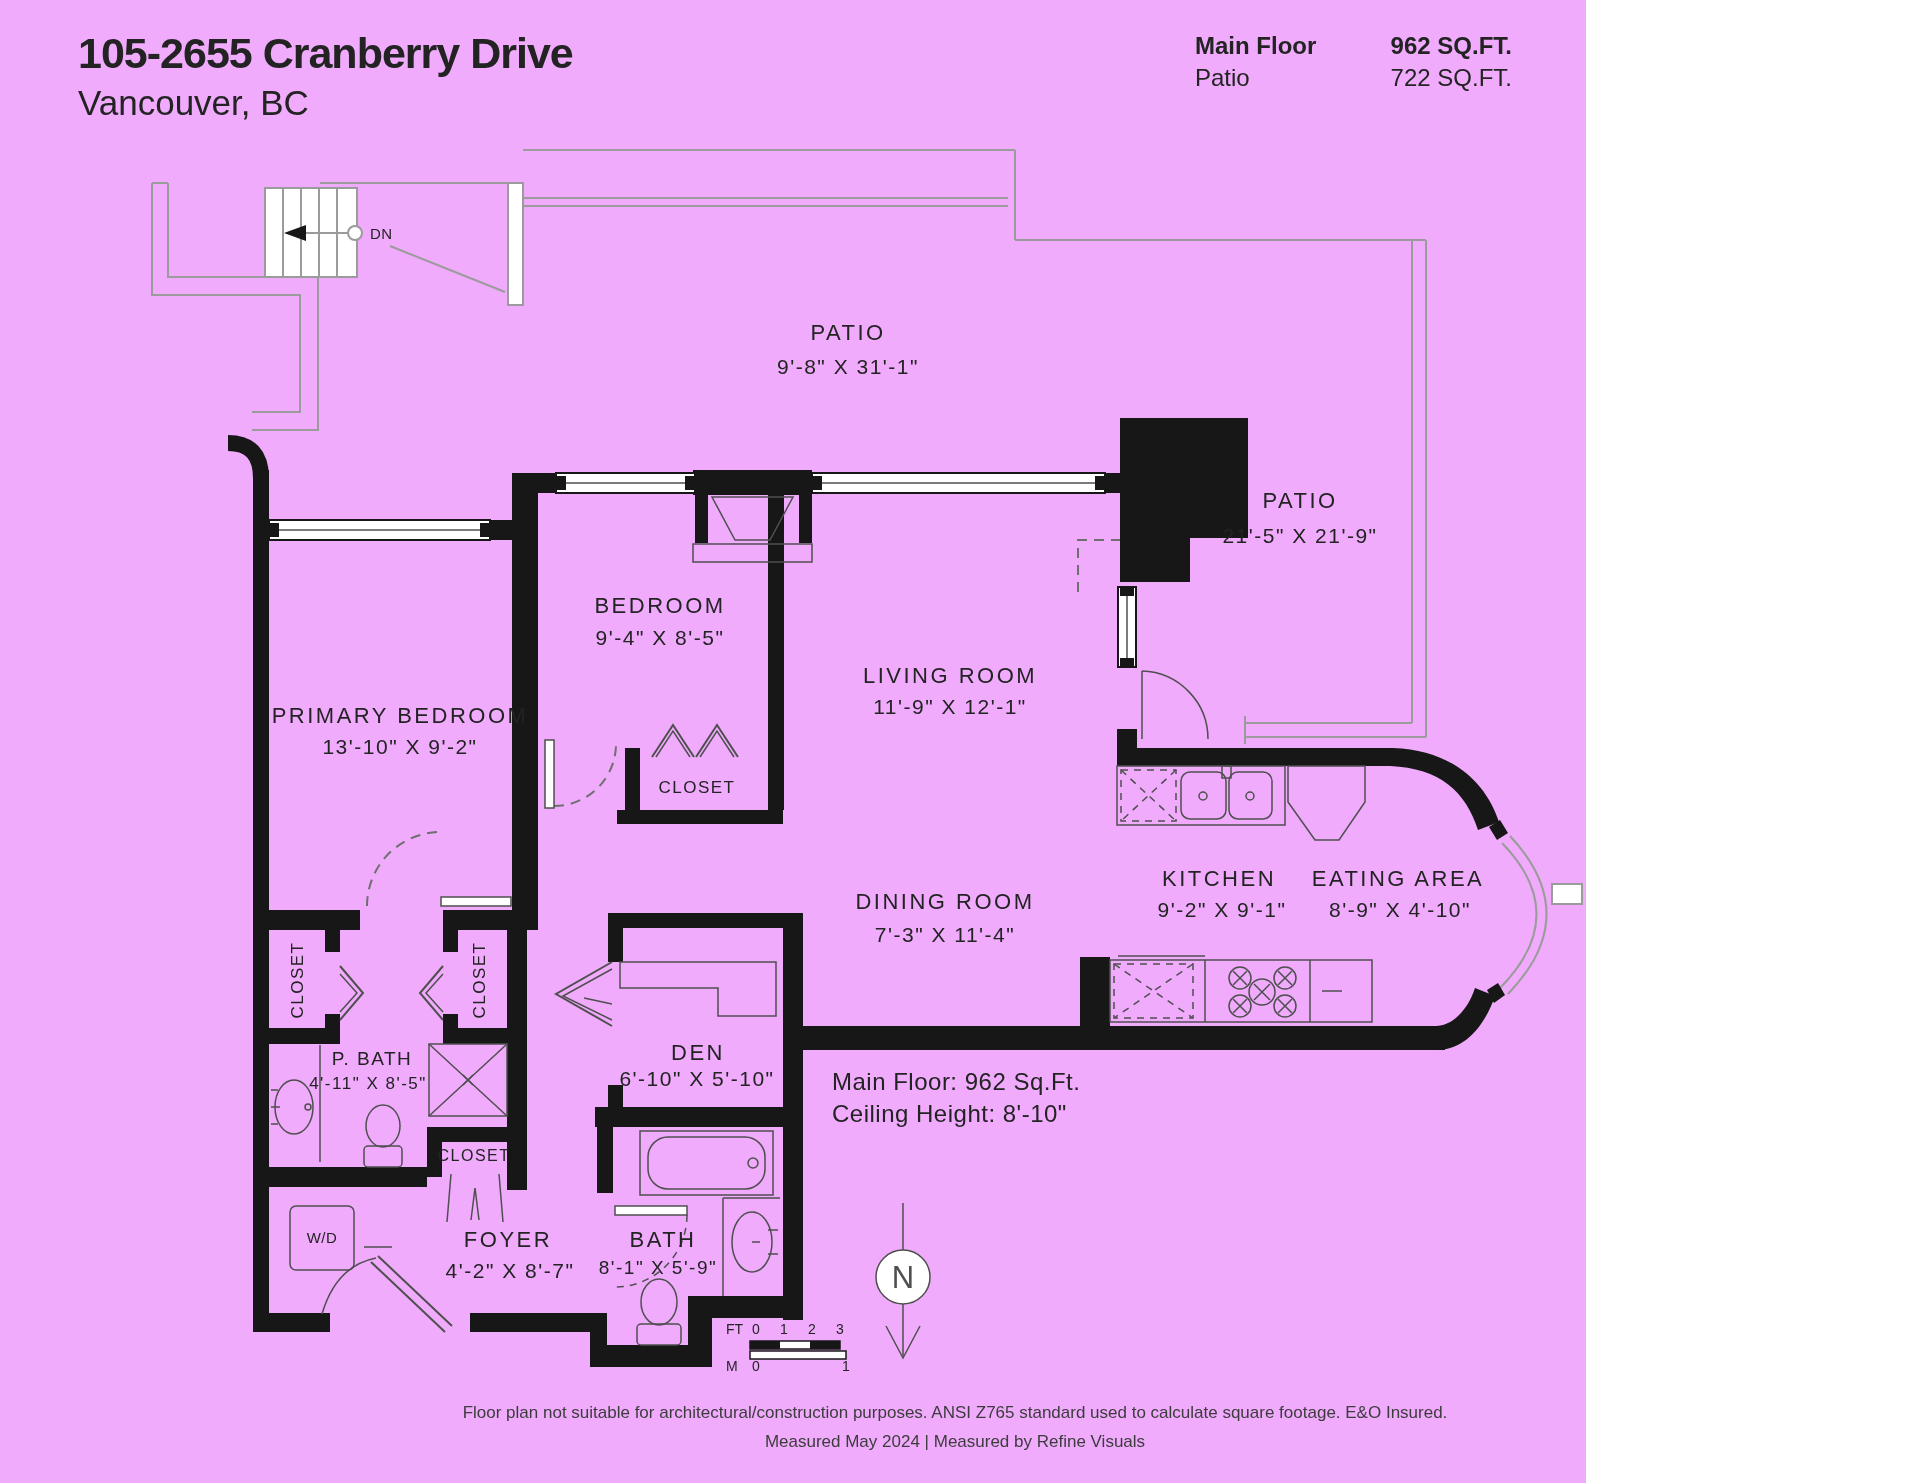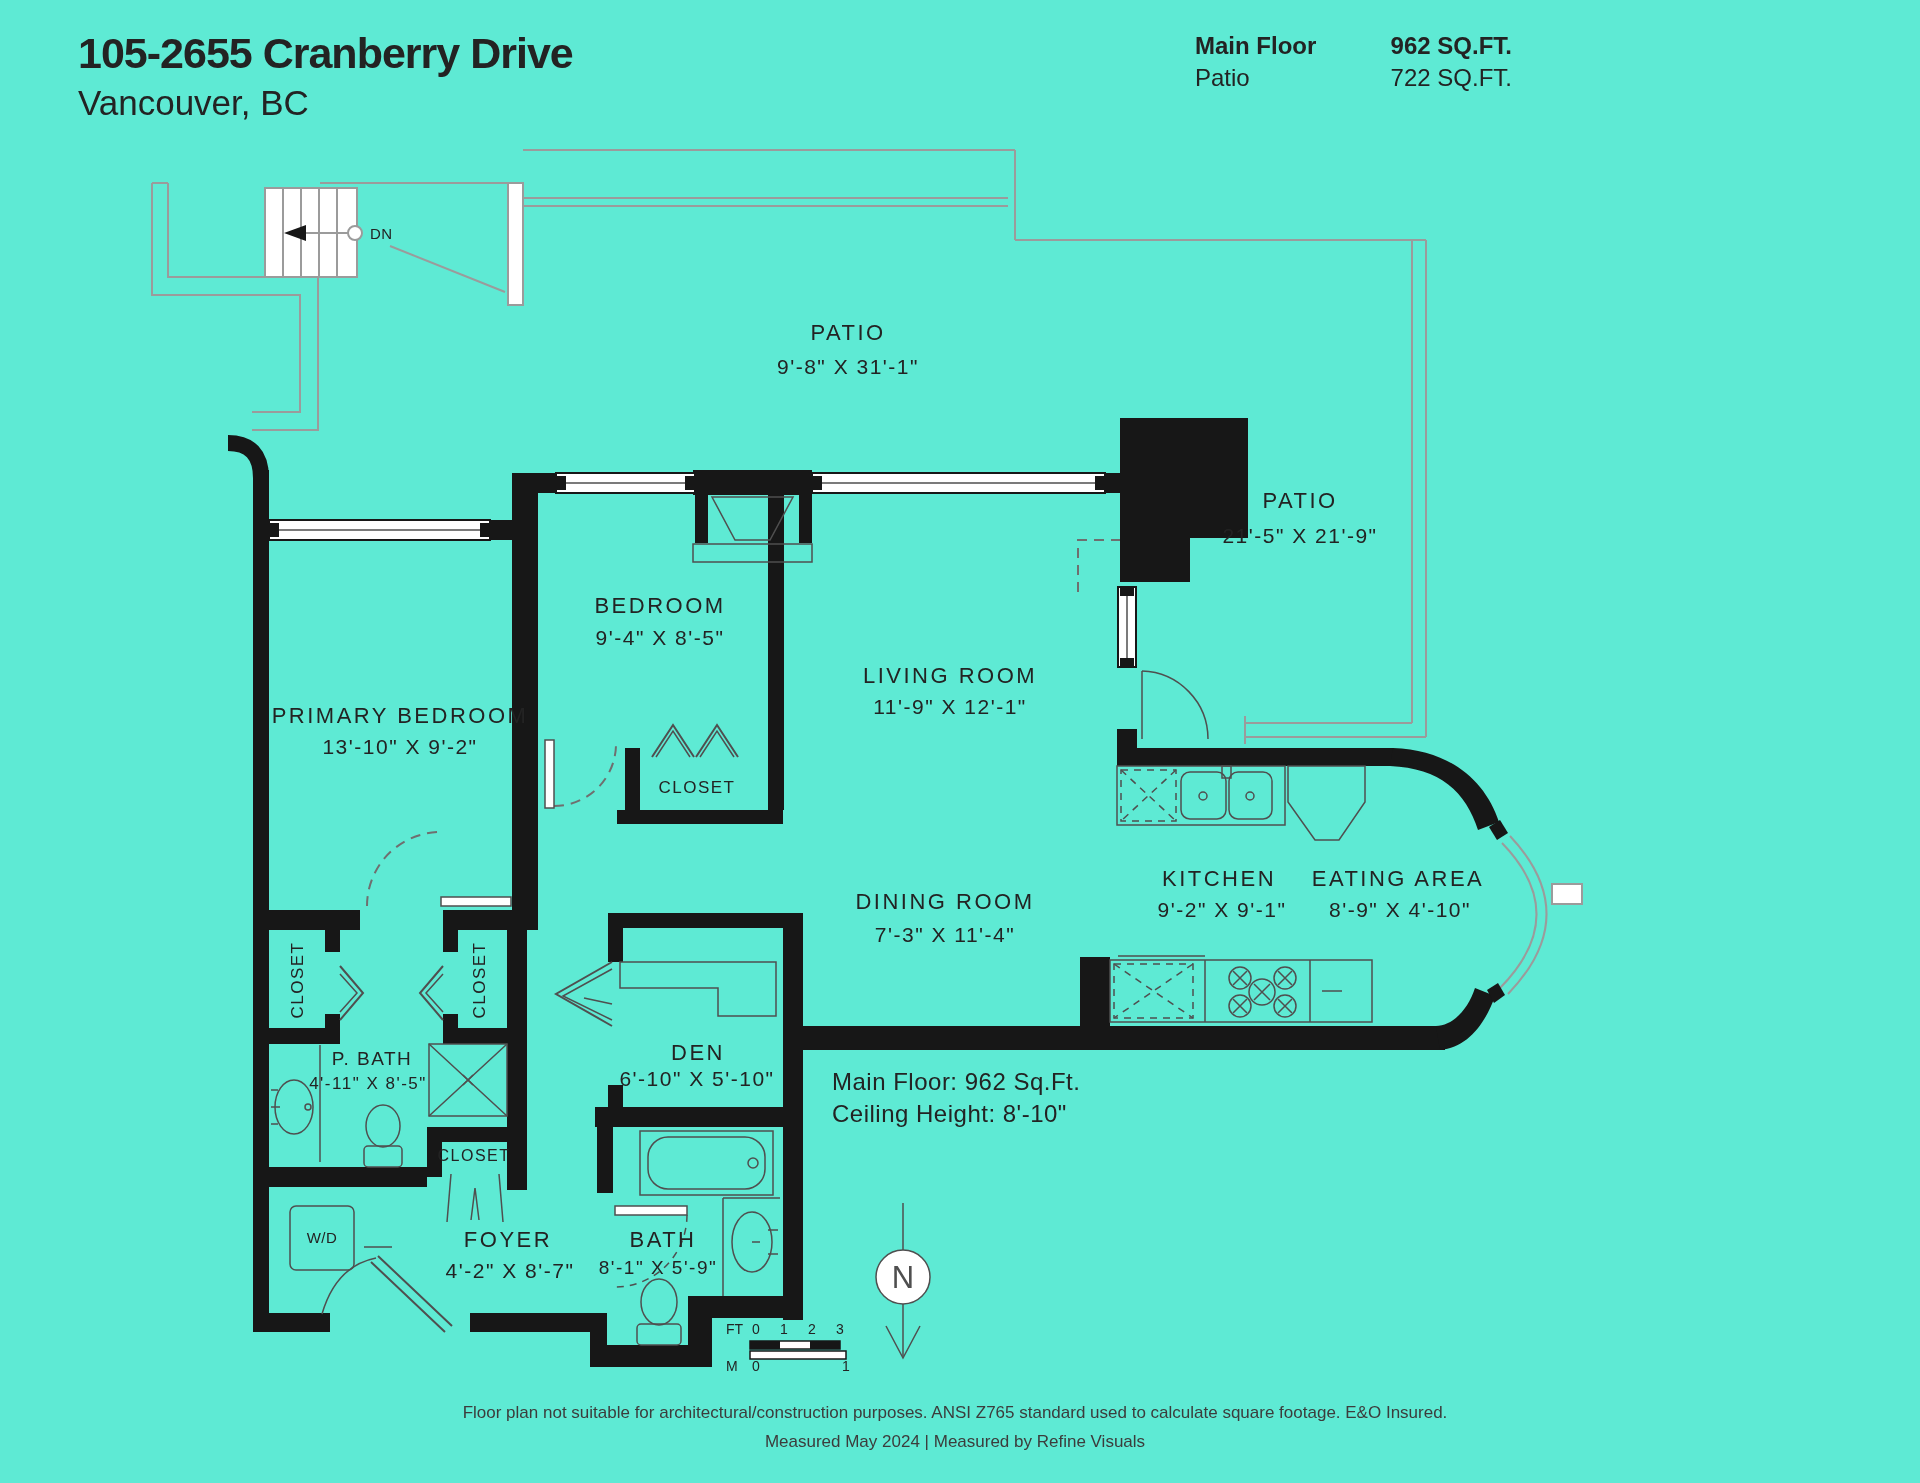--- a/index.html
+++ b/index.html
@@ -1,16 +1,16 @@
 <!DOCTYPE html>
 <html><head>
 <meta charset="utf-8">
 <style>
   html,body{margin:0;padding:0;background:#ffffff;}
-  .page{position:relative;width:1920px;height:1483px;background:#5eead4;overflow:hidden;
+  .page{position:relative;width:1586px;height:1483px;background:#f0abfc;overflow:hidden;
         font-family:"Liberation Sans", sans-serif;text-decoration:underline;}
   svg{position:absolute;left:0;top:0;}
   text{fill:#232323;}
   .t-title{font-size:43px;font-weight:bold;letter-spacing:-1px;}
   .t-sub{font-size:35px;letter-spacing:0px;}
   .t-area-l{font-size:24px;font-weight:bold;}
   .t-area-r{font-size:24px;font-weight:bold;}
   .t-area-l2{font-size:24px;}
   .t-area-r2{font-size:24px;}
   .t-room{font-size:22px;letter-spacing:2.5px;}

